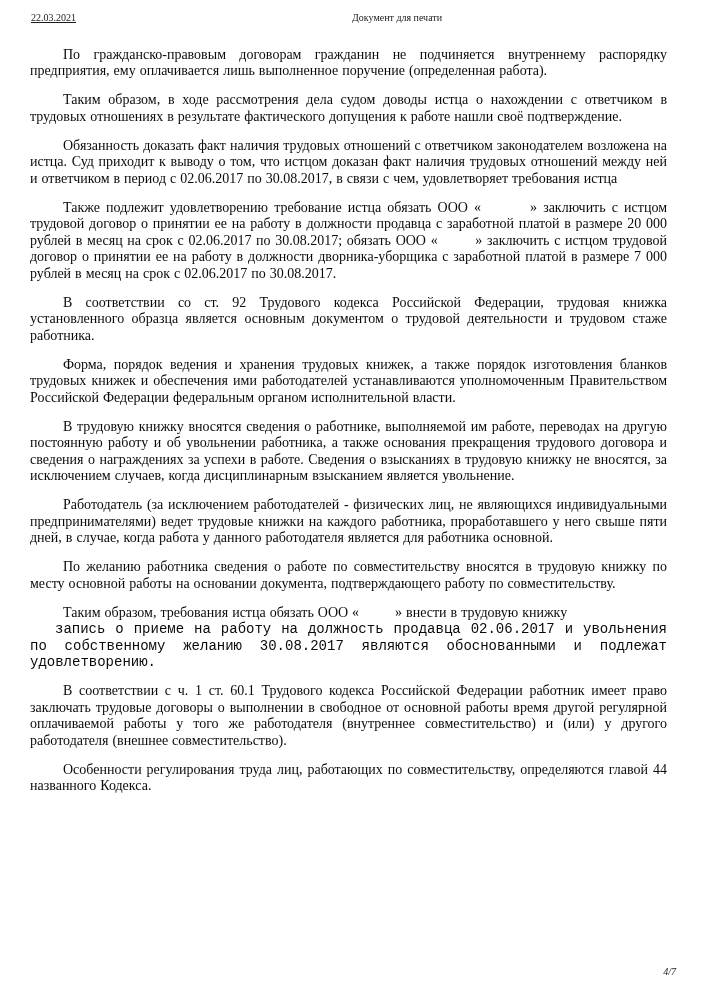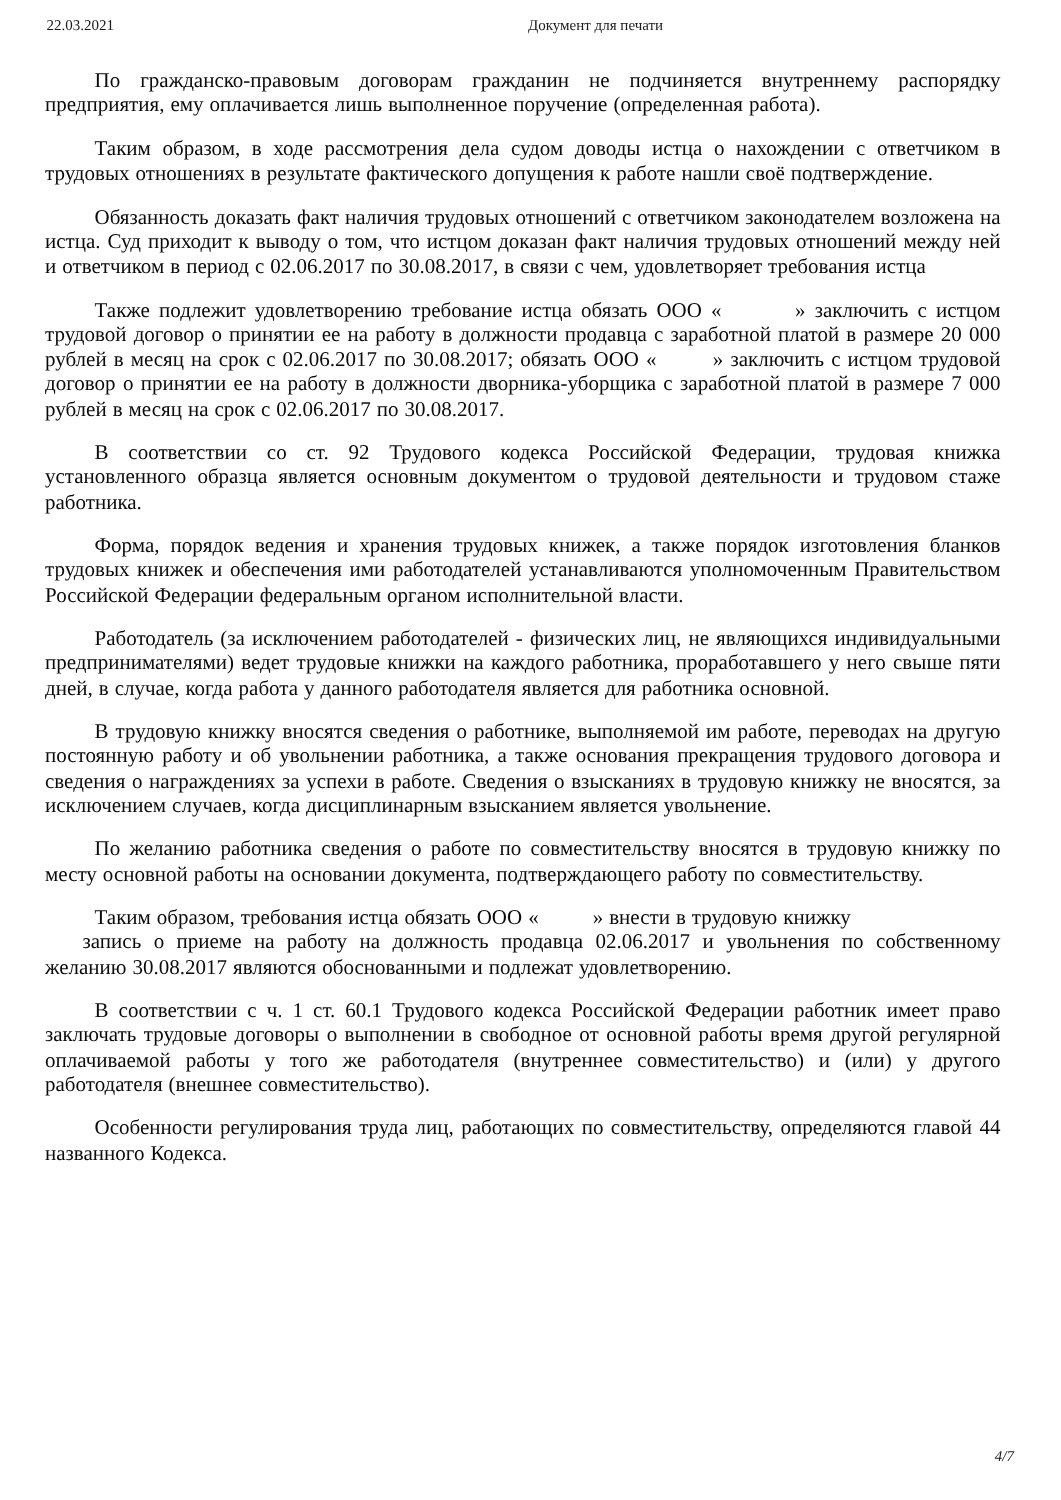--- a/index.html
+++ b/index.html
@@ -16,20 +16,21 @@
     font-family: "Liberation Serif", "DejaVu Serif", serif;
     color: #0a0a0a;
   }
   .hdr-date {
     position: absolute;
     top: 12px;
     left: 31px;
     font-size: 10px;
     color: #1b1b1b;
     white-space: nowrap;
+    text-decoration: underline;
   }
   .hdr-title {
     position: absolute;
     top: 12px;
     left: 352px;
     font-size: 10px;
     color: #1b1b1b;
     white-space: nowrap;
   }
   .doc-body {
@@ -50,20 +51,21 @@
   .para.first {
     margin-top: 0;
     text-indent: 0;
   }
   .para.no-justify {
     text-align: center;
   }
   .para.cont {
     margin-top: 0;
     text-indent: 25px;
+    font-family: Liberation Mono, monospace;
   }
   .artifact {
     position: absolute;
     top: 682px;
     left: 659px;
     font-size: 9px;
     letter-spacing: 0.5px;
     color: #777777;
   }
   .footer-page {
@@ -84,22 +86,22 @@
 
   <span class="hdr-title">Документ для печати</span>
 
   <div class="doc-body">
     <p class="para">По гражданско-правовым договорам гражданин не подчиняется внутреннему распорядку предприятия, ему оплачивается лишь выполненное поручение (определенная работа).</p>
     <p class="para">Таким образом, в ходе рассмотрения дела судом доводы истца о нахождении с ответчиком в трудовых отношениях в результате фактического допущения к работе нашли своё подтверждение.</p>
     <p class="para">Обязанность доказать факт наличия трудовых отношений с ответчиком законодателем возложена на истца. Суд приходит к выводу о том, что истцом доказан факт наличия трудовых отношений между ней и ответчиком в период с 02.06.2017 по 30.08.2017, в связи с чем, удовлетворяет требования истца</p>
     <p class="para">Также подлежит удовлетворению требование истца обязать ООО «&nbsp;&nbsp;&nbsp;&nbsp;&nbsp;&nbsp;&nbsp;&nbsp;» заключить с истцом трудовой договор о принятии ее на работу в должности продавца с заработной платой в размере 20&nbsp;000 рублей в месяц на срок с 02.06.2017 по 30.08.2017; обязать ООО «&nbsp;&nbsp;&nbsp;&nbsp;&nbsp;&nbsp;&nbsp;&nbsp;» заключить с истцом трудовой договор о принятии ее на работу в должности дворника-уборщика с заработной платой в размере 7&nbsp;000 рублей в месяц на срок с 02.06.2017 по 30.08.2017.</p>
     <p class="para">В соответствии со ст. 92 Трудового кодекса Российской Федерации, трудовая книжка установленного образца является основным документом о трудовой деятельности и трудовом стаже работника.</p>
     <p class="para">Форма, порядок ведения и хранения трудовых книжек, а также порядок изготовления бланков трудовых книжек и обеспечения ими работодателей устанавливаются уполномоченным Правительством Российской Федерации федеральным органом исполнительной власти.</p>
+    <p class="para">В трудовую книжку вносятся сведения о работнике, выполняемой им работе, переводах на другую постоянную работу и об увольнении работника, а также основания прекращения трудового договора и сведения о награждениях за успехи в работе. Сведения о взысканиях в трудовую книжку не вносятся, за исключением случаев, когда дисциплинарным взысканием является увольнение.</p>
     <p class="para">Работодатель (за исключением работодателей - физических лиц, не являющихся индивидуальными предпринимателями) ведет трудовые книжки на каждого работника, проработавшего у него свыше пяти дней, в случае, когда работа у данного работодателя является для работника основной.</p>
-    <p class="para">В трудовую книжку вносятся сведения о работнике, выполняемой им работе, переводах на другую постоянную работу и об увольнении работника, а также основания прекращения трудового договора и сведения о награждениях за успехи в работе. Сведения о взысканиях в трудовую книжку не вносятся, за исключением случаев, когда дисциплинарным взысканием является увольнение.</p>
     <p class="para">По желанию работника сведения о работе по совместительству вносятся в трудовую книжку по месту основной работы на основании документа, подтверждающего работу по совместительству.</p>
     <p class="para no-justify">Таким образом, требования истца обязать ООО «&nbsp;&nbsp;&nbsp;&nbsp;&nbsp;&nbsp;&nbsp;&nbsp;&nbsp;» внести в трудовую книжку</p>
     <p class="para cont">запись о приеме на работу на должность продавца 02.06.2017 и увольнения по собственному желанию 30.08.2017 являются обоснованными и подлежат удовлетворению.</p>
     <p class="para">В соответствии с ч. 1 ст. 60.1 Трудового кодекса Российской Федерации работник имеет право заключать трудовые договоры о выполнении в свободное от основной работы время другой регулярной оплачиваемой работы у того же работодателя (внутреннее совместительство) и (или) у другого работодателя (внешнее совместительство).</p>
     <p class="para">Особенности регулирования труда лиц, работающих по совместительству, определяются главой 44 названного Кодекса.</p>
   </div>
 
   <span class="artifact">..</span>
 
   <span class="footer-page">4/7</span>

